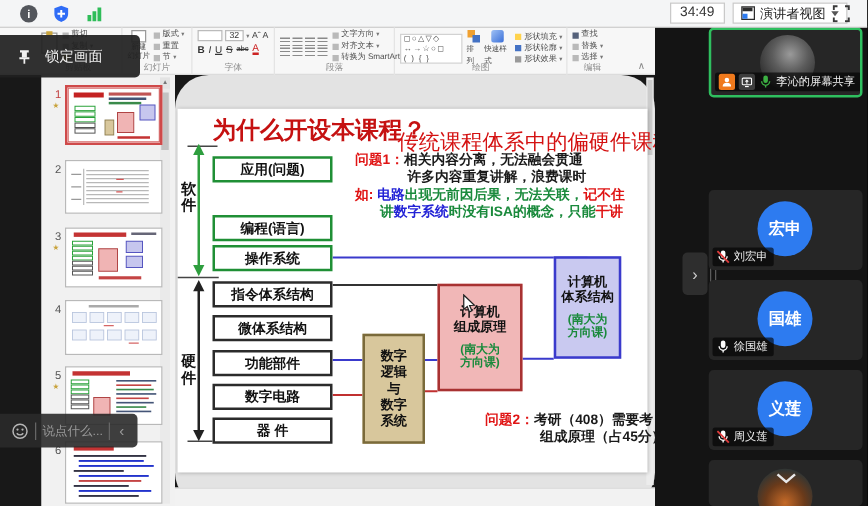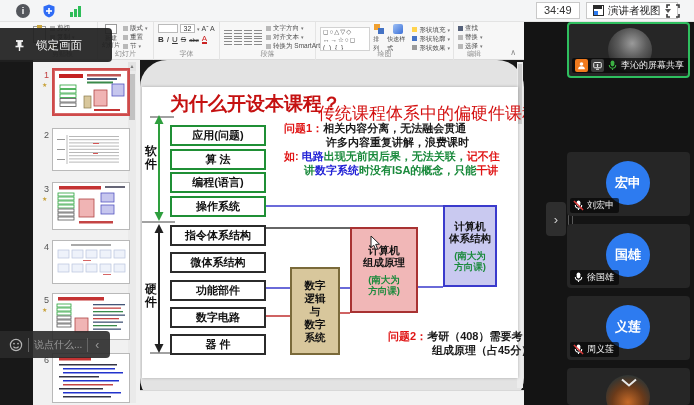--- a/index.html
+++ b/index.html
@@ -500,21 +500,20 @@
         <div class="ln"><span style="color: rgb(224, 20, 20);">如: </span><span style="color: rgb(35, 35, 214);">电路</span><span style="color: rgb(26, 138, 60);">出现无前因后果，无法关联，</span><span style="color: rgb(224, 20, 20);">记不住</span></div>
         <div class="ln in-b"><span style="color: rgb(26, 138, 60);">讲</span><span style="color: rgb(35, 35, 214);">数字系统</span><span style="color: rgb(26, 138, 60);">时没有ISA的概念，只能</span><span style="color: rgb(224, 20, 20);">干讲</span></div>
       </div>
 
       <div class="vlabel" style="top:58px">软
 件</div>
       <div class="vlabel" style="top:196px">硬
 件</div>
 
       <div class="layer green" style="top:38px">应用(问题)</div>
-      <div class="layer green" style="top:62px">算 法</div>
       <div class="layer green" style="top:85px">编程(语言)</div>
       <div class="layer green" style="top:109px">操作系统</div>
       <div class="layer dark" style="top:138px">指令体系结构</div>
       <div class="layer dark" style="top:165px">微体系结构</div>
       <div class="layer dark" style="top:193px">功能部件</div>
       <div class="layer dark" style="top:220px">数字电路</div>
       <div class="layer dark" style="top:247px">器 件</div>
 
       <div class="bigbox box-tan">数字
 逻辑

